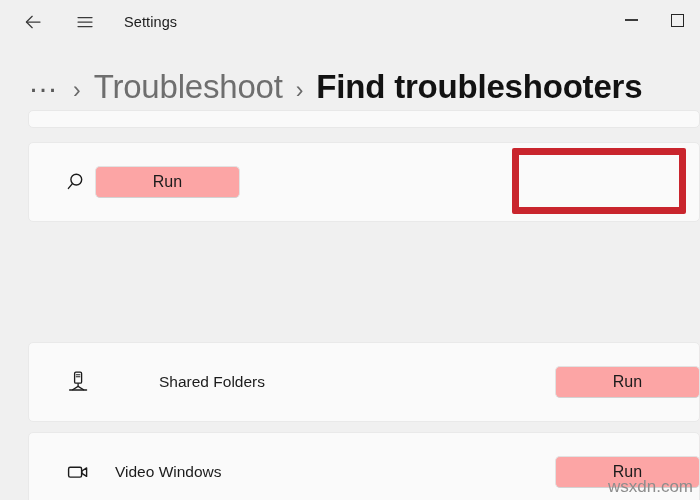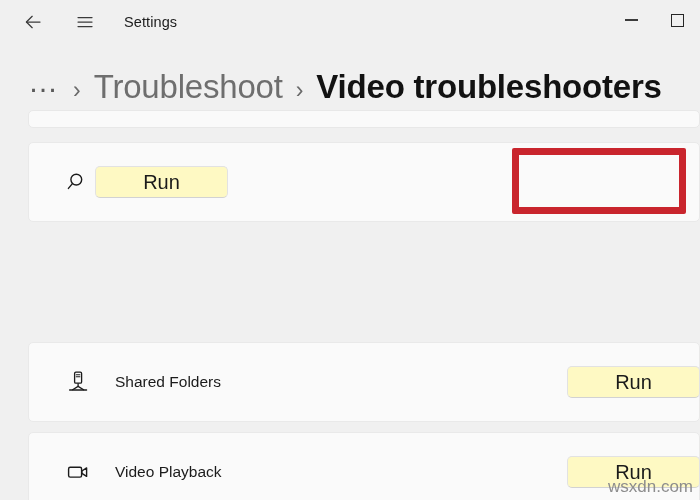--- a/index.html
+++ b/index.html
@@ -142,21 +142,21 @@
     right: 0;
     height: 80px;
     background: #fafafa;
     border: 1px solid #e9e9e9;
     border-radius: 5px;
     display: flex;
     align-items: center;
   }
 
   .card-1 { top: 32px; }
-  .card-2 { top: 232px; }
+  .card-2 { top: 232px; gap: 44px; }
   .card-3 { top: 322px; }
 
   .card-icon {
     width: 34px;
     margin-left: 32px;
     display: flex;
     align-items: center;
     justify-content: center;
     color: #1b1b1b;
     flex: none;
@@ -176,29 +176,29 @@
 
   .card-sub {
     font-size: 13px;
     color: #5d5d5d;
     line-height: 19px;
     margin-top: 1px;
   }
 
   .run-btn {
     flex: none;
-    width: 133px;
+    width: 145px;
     height: 32px;
     margin-right: -1px;
-    background: #fef9c3;
+    background: #fca5a5;
     border: 1px solid #e2e2e2;
     border-bottom-color: #d2d2d2;
     border-radius: 5px;
     font-family: "Liberation Sans", sans-serif;
-    font-size: 20px;
+    font-size: 16px;
     color: #1b1b1b;
     display: flex;
     align-items: center;
     justify-content: center;
     cursor: default;
   }
 
   
   .highlight-box {
     position: absolute;
@@ -253,21 +253,21 @@
       <span class="maximize-glyph"></span>
     </div>
   </div>
 </div>
 
 <div class="breadcrumb">
   <span class="crumb-ellipsis">…</span>
   <span class="crumb-sep">›</span>
   <span class="crumb-link">Troubleshoot</span>
   <span class="crumb-sep">›</span>
-  <span class="crumb-current">Video troubleshooters</span>
+  <span class="crumb-current">Find troubleshooters</span>
 </div>
 
 <div class="content">
 
   <div class="card-clipped"></div>
 
   <div class="card card-1">
     <span class="card-icon">
       <svg width="26" height="26" viewBox="0 0 26 26">
         <circle cx="11.3" cy="10.6" r="5.4" fill="none" stroke="#1b1b1b" stroke-width="1.4"></circle>
@@ -295,21 +295,21 @@
   </div>
 
   <div class="card card-3">
     <span class="card-icon">
       <svg width="26" height="26" viewBox="0 0 26 26">
         <rect x="3.6" y="8.3" width="13" height="9.8" rx="1.6" fill="none" stroke="#1b1b1b" stroke-width="1.4"></rect>
         <path d="M16.9 12 L21.6 8.9 L21.6 17.4 L16.9 14.3 Z" fill="none" stroke="#1b1b1b" stroke-width="1.4" stroke-linejoin="round"></path>
       </svg>
     </span>
     <span class="card-text">
-      <span class="card-title">Video Playback</span>
+      <span class="card-title">Video Windows</span>
     </span>
     <button class="run-btn">Run</button>
   </div>
 
 </div>
 
 <div class="highlight-box"></div>
 
 <div class="watermark">wsxdn.com</div>
 

